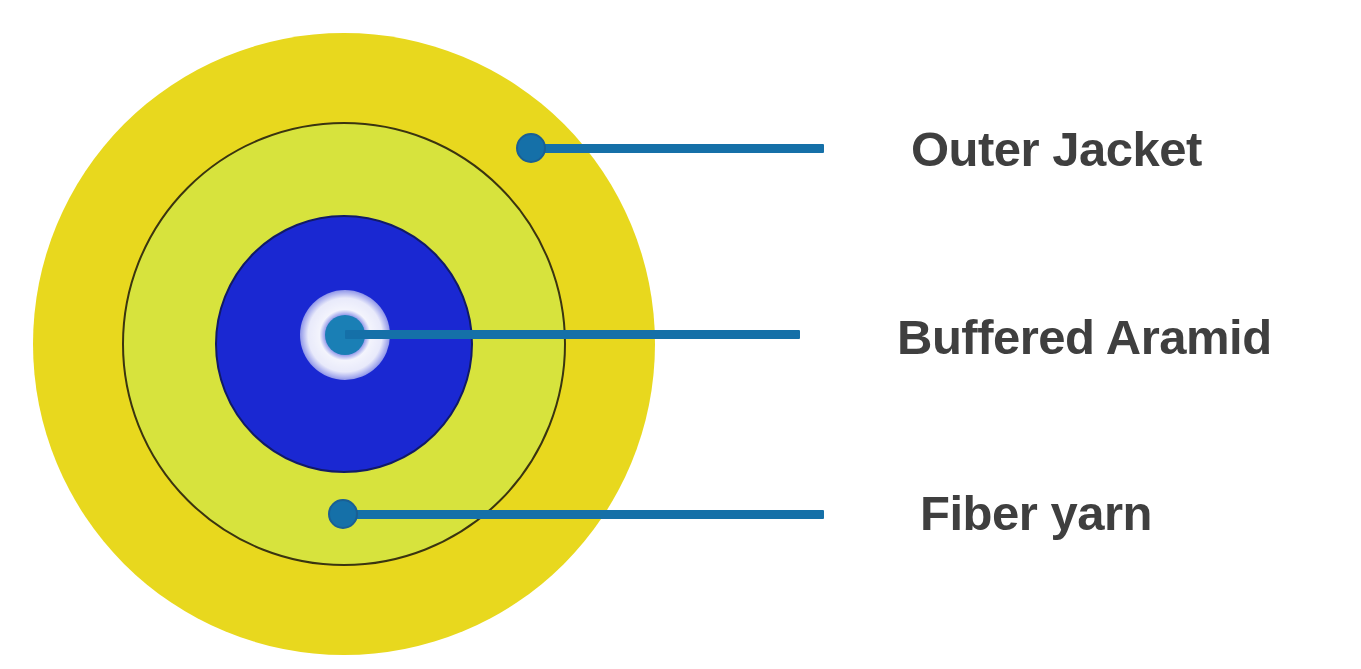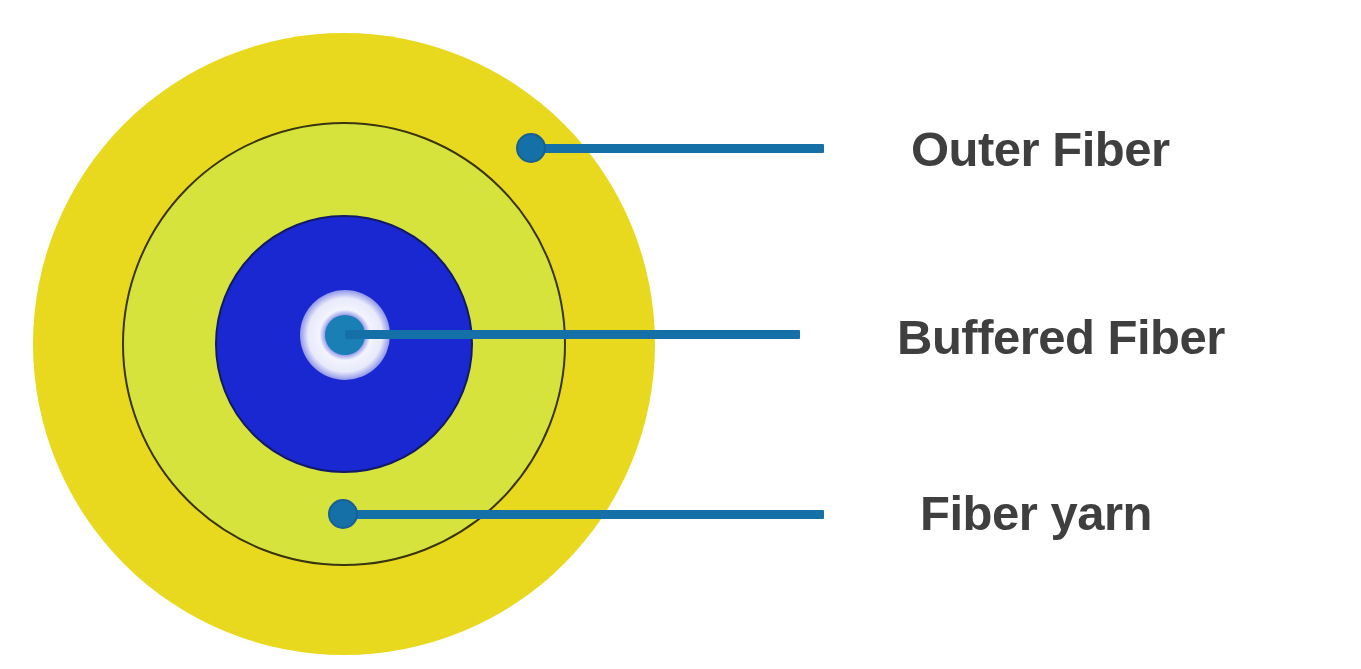--- a/index.html
+++ b/index.html
@@ -169,19 +169,19 @@
   </div>
 
   <div class="leader-line" id="leader-line-outer-jacket"></div>
   <div class="leader-dot" id="leader-dot-outer-jacket"></div>
 
   <div class="leader-line" id="leader-line-buffered-fiber"></div>
 
   <div class="leader-line" id="leader-line-aramid-yarn"></div>
   <div class="leader-dot" id="leader-dot-aramid-yarn"></div>
 
-  <div class="callout-label" id="label-outer-jacket">Outer Fiber</div>
+  <div class="callout-label" id="label-outer-jacket">Outer Jacket</div>
 
-  <div class="callout-label" id="label-buffered-fiber">Buffered Fiber</div>
+  <div class="callout-label" id="label-buffered-fiber">Buffered Aramid</div>
 
   <div class="callout-label" id="label-aramid-yarn">Fiber yarn</div>
 
 </div>
 
 </body></html>

